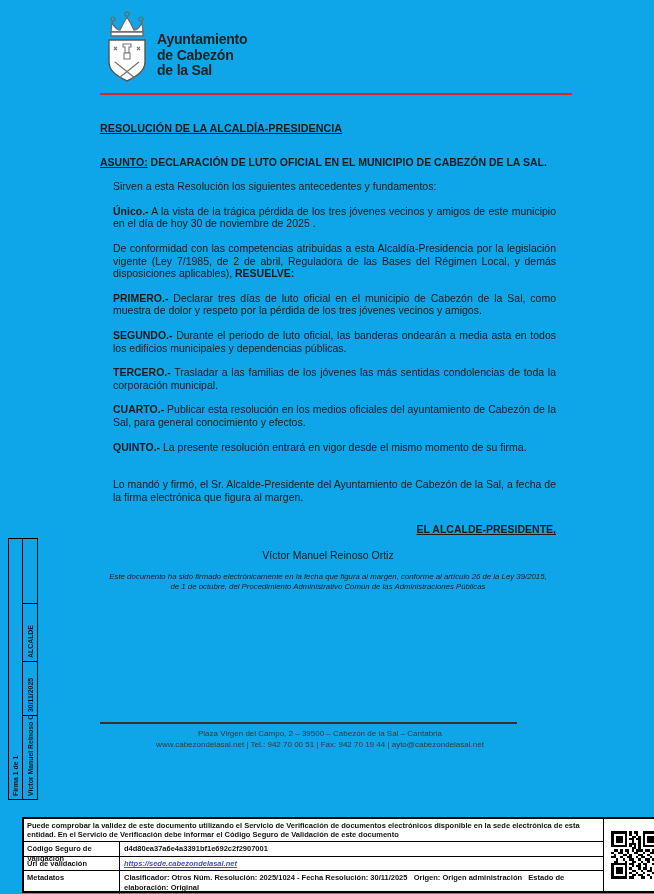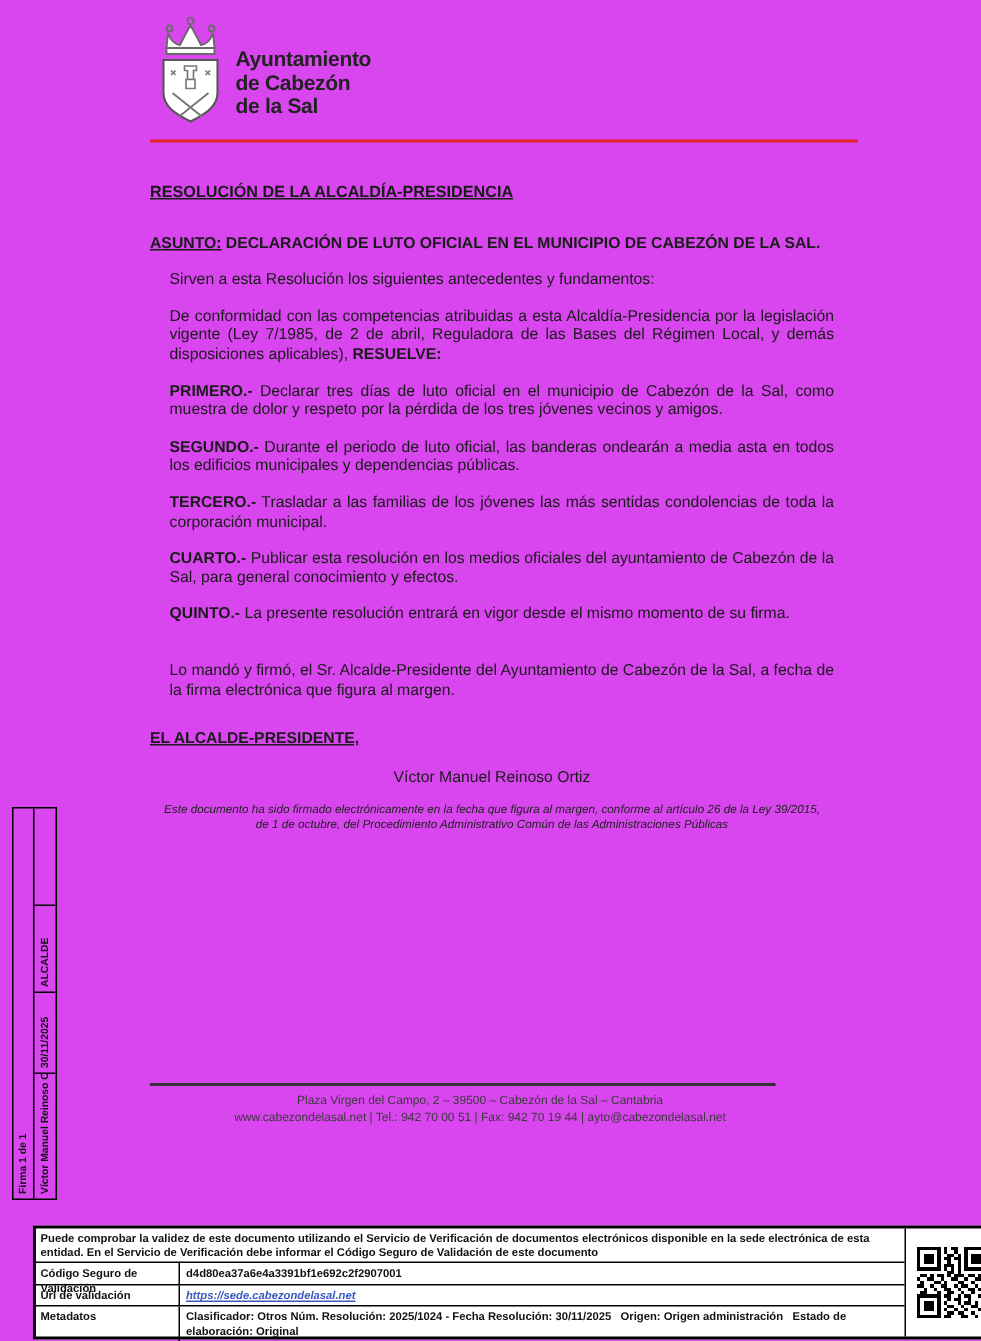--- a/index.html
+++ b/index.html
@@ -1,19 +1,19 @@
 <!DOCTYPE html>
 <html><head>
 <meta charset="utf-8">
 <style>
   * { margin:0; padding:0; box-sizing:border-box; }
   html,body { background:#e9e9e9; }
   .page {
     position:relative; width:654px; height:894px; margin:0 auto;
-    background:#d946ef; font-family:"Liberation Sans", sans-serif; color:#1a1a1a;
+    background:#0ea5e9; font-family:"Liberation Sans", sans-serif; color:#1a1a1a;
     overflow:hidden;
   }
   
   .crest { position:absolute; left:102px; top:10px; width:50px; height:76px; }
   .org-name {
     position:absolute; left:157px; top:32px; font-size:14px; line-height:15.5px;
     font-weight:bold; letter-spacing:-0.2px; color:#222;
   }
   .red-line { position:absolute; left:100px; top:93px; width:472px; height:2px; }
   
@@ -23,21 +23,21 @@
   }
   .doc-title {
     text-align:left; font-weight:bold; font-size:10.8px;
     text-decoration:underline; margin:0 0 21px 0;
   }
   .asunto { font-weight:bold; white-space:nowrap; margin:0 0 12px 0; }
   .asunto .u { text-decoration:underline; }
   .content p { margin:0 0 12px 13px; text-align:justify; }
   .content p .lead, .content p .tail { font-weight:bold; }
   .p-lomando { margin-top:25px !important; }
-  .sig-role { text-align:left; font-weight:bold; text-decoration:underline; margin-top:20px; }
+  .sig-role { text-align:right; font-weight:bold; text-decoration:underline; margin-top:20px; }
   .sig-name { text-align:center; margin-top:13px; }
   .sig-note {
     text-align:center; font-style:italic; font-size:7.8px; line-height:9.6px;
     margin-top:11px; padding:0 8px; color:#222;
   }
   
   .sig-strip { position:absolute; left:8px; top:538px; width:30px; height:262px; }
   .sig-strip-inner {
     position:absolute; left:0; top:0; width:262px; height:30px;
     transform-origin:0 0; transform:rotate(-90deg) translateX(-262px);
@@ -106,20 +106,21 @@
   </div>
   <div class="red-line" style="background:#e1232a"></div>
 
   <div class="content">
     <div class="doc-title">RESOLUCIÓN DE LA ALCALDÍA-PRESIDENCIA</div>
 
     <div class="asunto"><span class="u">ASUNTO:</span><span> DECLARACIÓN DE LUTO OFICIAL EN EL MUNICIPIO DE CABEZÓN DE LA SAL.</span></div>
 
     <p><span>Sirven a esta Resolución los siguientes antecedentes y fundamentos:</span></p>
 
+    <p><span class="lead">Único.-</span><span> A la vista de la trágica pérdida de los tres jóvenes vecinos y amigos de este municipio en el día de hoy 30 de noviembre de 2025 .</span></p>
 
     <p><span>De conformidad con las competencias atribuidas a esta Alcaldía-Presidencia por la legislación vigente (Ley 7/1985, de 2 de abril, Reguladora de las Bases del Régimen Local, y demás disposiciones aplicables), </span><span class="tail">RESUELVE:</span></p>
 
     <p><span class="lead">PRIMERO.-</span><span> Declarar tres días de luto oficial en el municipio de Cabezón de la Sal, como muestra de dolor y respeto por la pérdida de los tres jóvenes vecinos y amigos.</span></p>
 
     <p><span class="lead">SEGUNDO.-</span><span> Durante el periodo de luto oficial, las banderas ondearán a media asta en todos los edificios municipales y dependencias públicas.</span></p>
 
     <p><span class="lead">TERCERO.-</span><span> Trasladar a las familias de los jóvenes las más sentidas condolencias de toda la corporación municipal.</span></p>
 
     <p><span class="lead">CUARTO.-</span><span> Publicar esta resolución en los medios oficiales del ayuntamiento de Cabezón de la Sal, para general conocimiento y efectos.</span></p>

